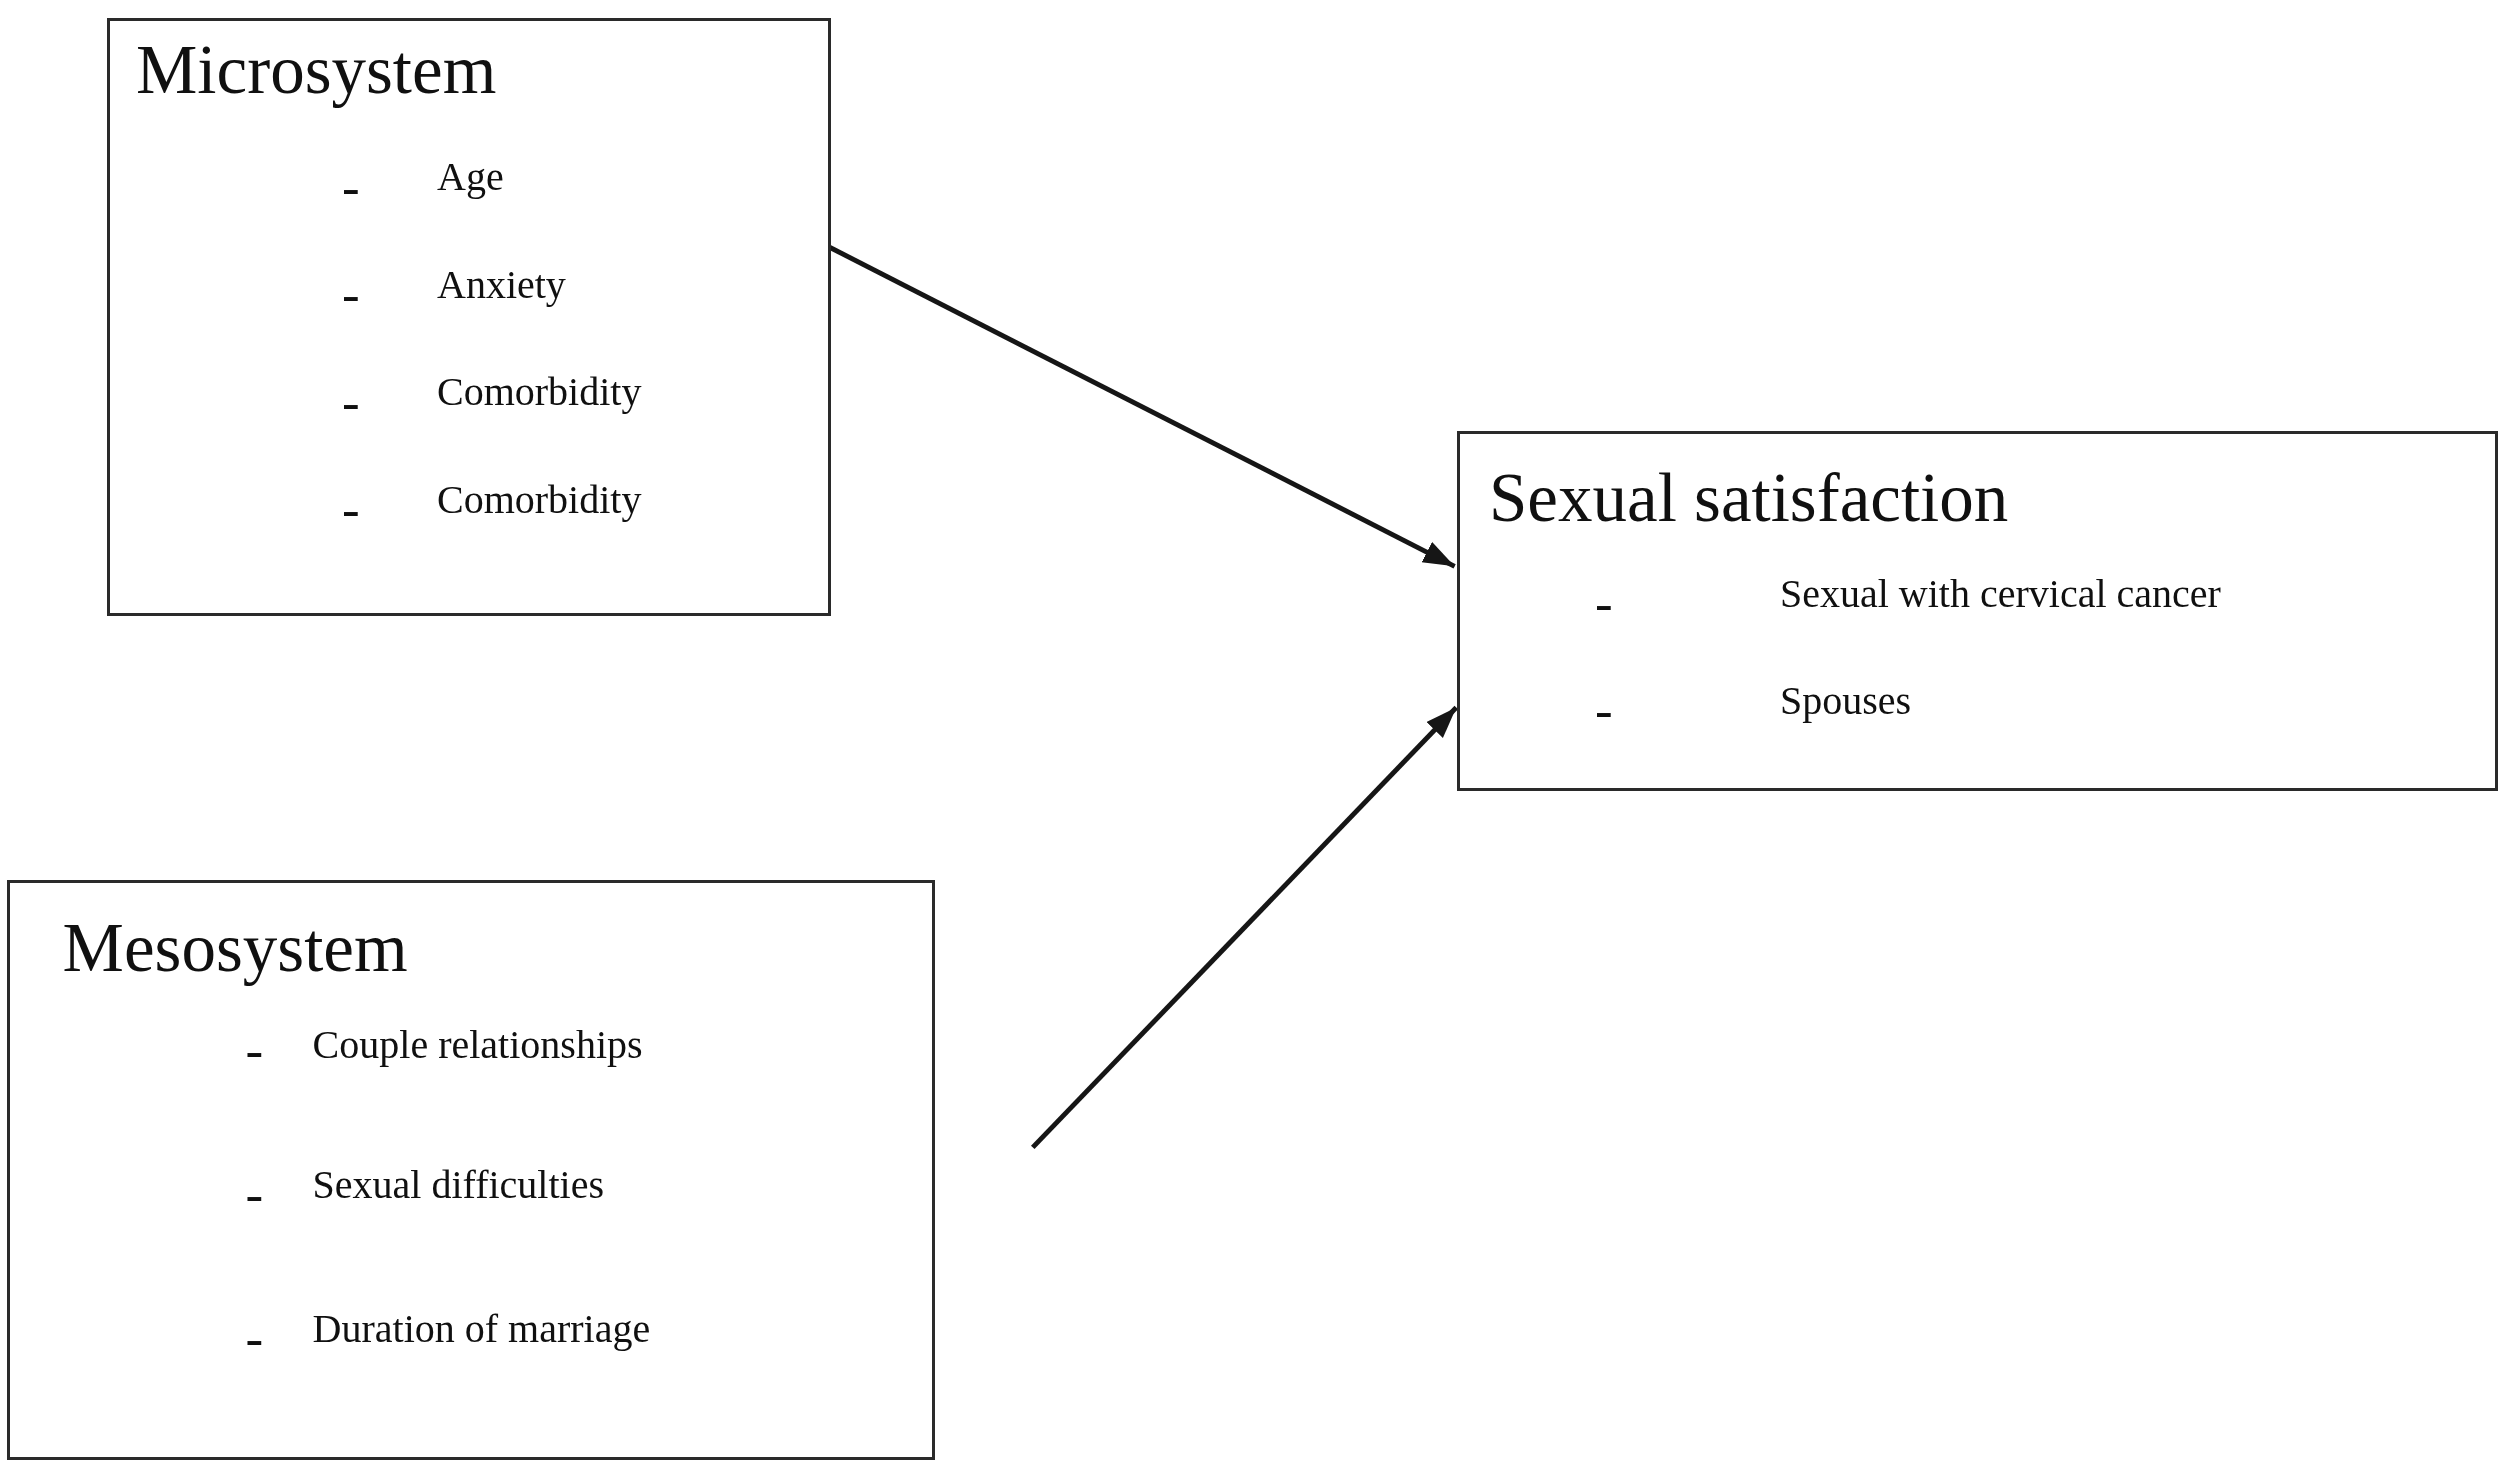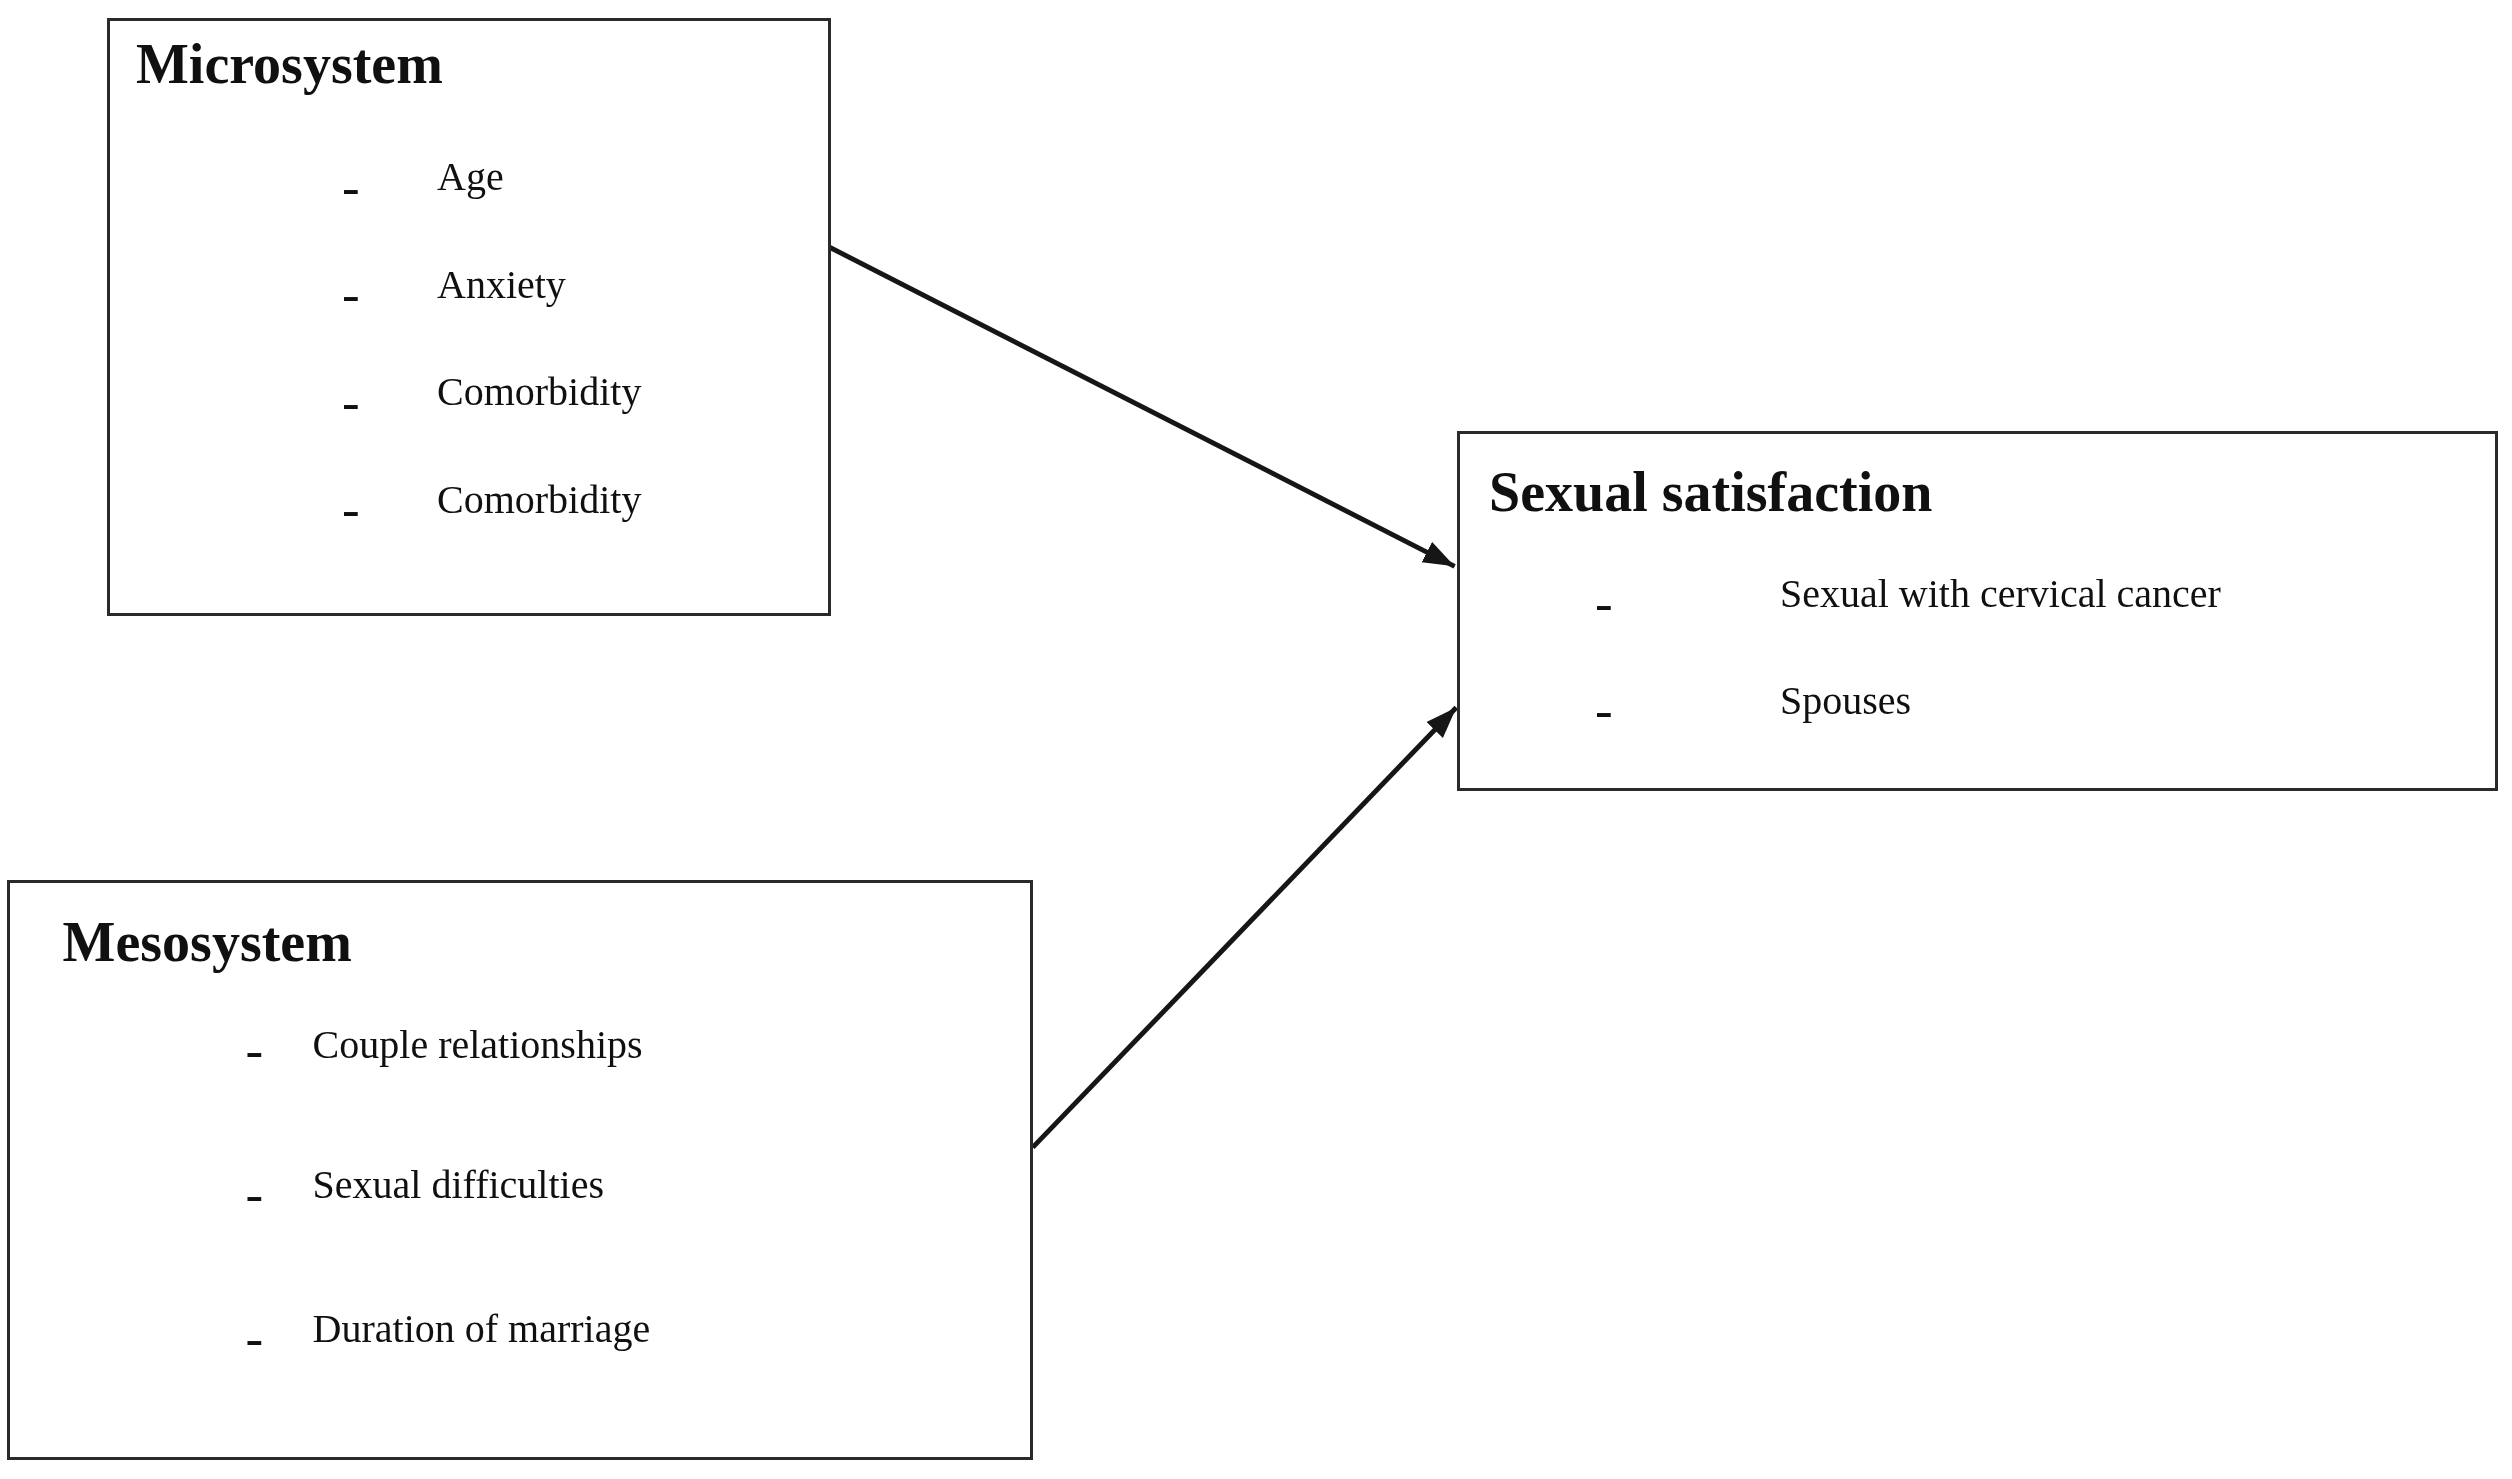--- a/index.html
+++ b/index.html
@@ -25,22 +25,22 @@
     pointer-events: none;
   }
   .box {
     position: absolute;
     border: 3.3px solid #2a2a2a;
     background: #ffffff;
     box-sizing: border-box;
   }
   .box-title {
     position: absolute;
-    font-weight: bold;
-    font-size: 56px;
+    font-weight: normal;
+    font-size: 69px;
     line-height: 1;
     white-space: nowrap;
   }
   .bullet-dash {
     position: absolute;
     font-size: 53px;
     line-height: 1;
     white-space: nowrap;
   }
   .bullet-item {
@@ -74,21 +74,21 @@
     <span class="bullet-dash" style="left:232px; top:247px;">-</span>
     <span class="bullet-item" style="left:327px; top:244px;">Anxiety</span>
 
     <span class="bullet-dash" style="left:232px; top:355px;">-</span>
     <span class="bullet-item" style="left:327px; top:351px;">Comorbidity</span>
 
     <span class="bullet-dash" style="left:232px; top:462px;">-</span>
     <span class="bullet-item" style="left:327px; top:459px;">Comorbidity</span>
   </div>
 
-  <div class="box" style="left:6.6px; top:880px; width:1026px; height:580px;">
+  <div class="box" style="left:6.6px; top:880px; width:928px; height:580px;">
     <div class="box-title" style="left:53px; top:31px;">Mesosystem</div>
 
     <span class="bullet-dash" style="left:236px; top:141px;">-</span>
     <span class="bullet-item" style="left:303px; top:142px;">Couple relationships</span>
 
     <span class="bullet-dash" style="left:236px; top:285px;">-</span>
     <span class="bullet-item" style="left:303px; top:282px;">Sexual difficulties</span>
 
     <span class="bullet-dash" style="left:236px; top:429px;">-</span>
     <span class="bullet-item" style="left:303px; top:426px;">Duration of marriage</span>

